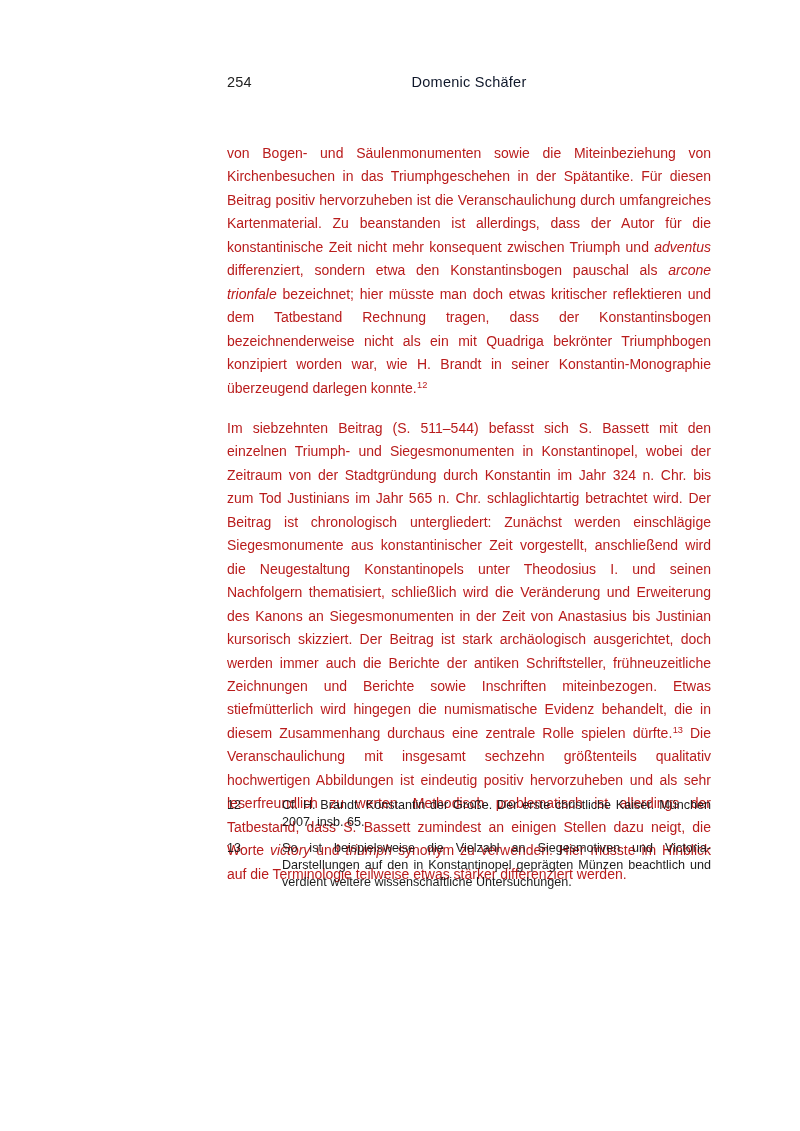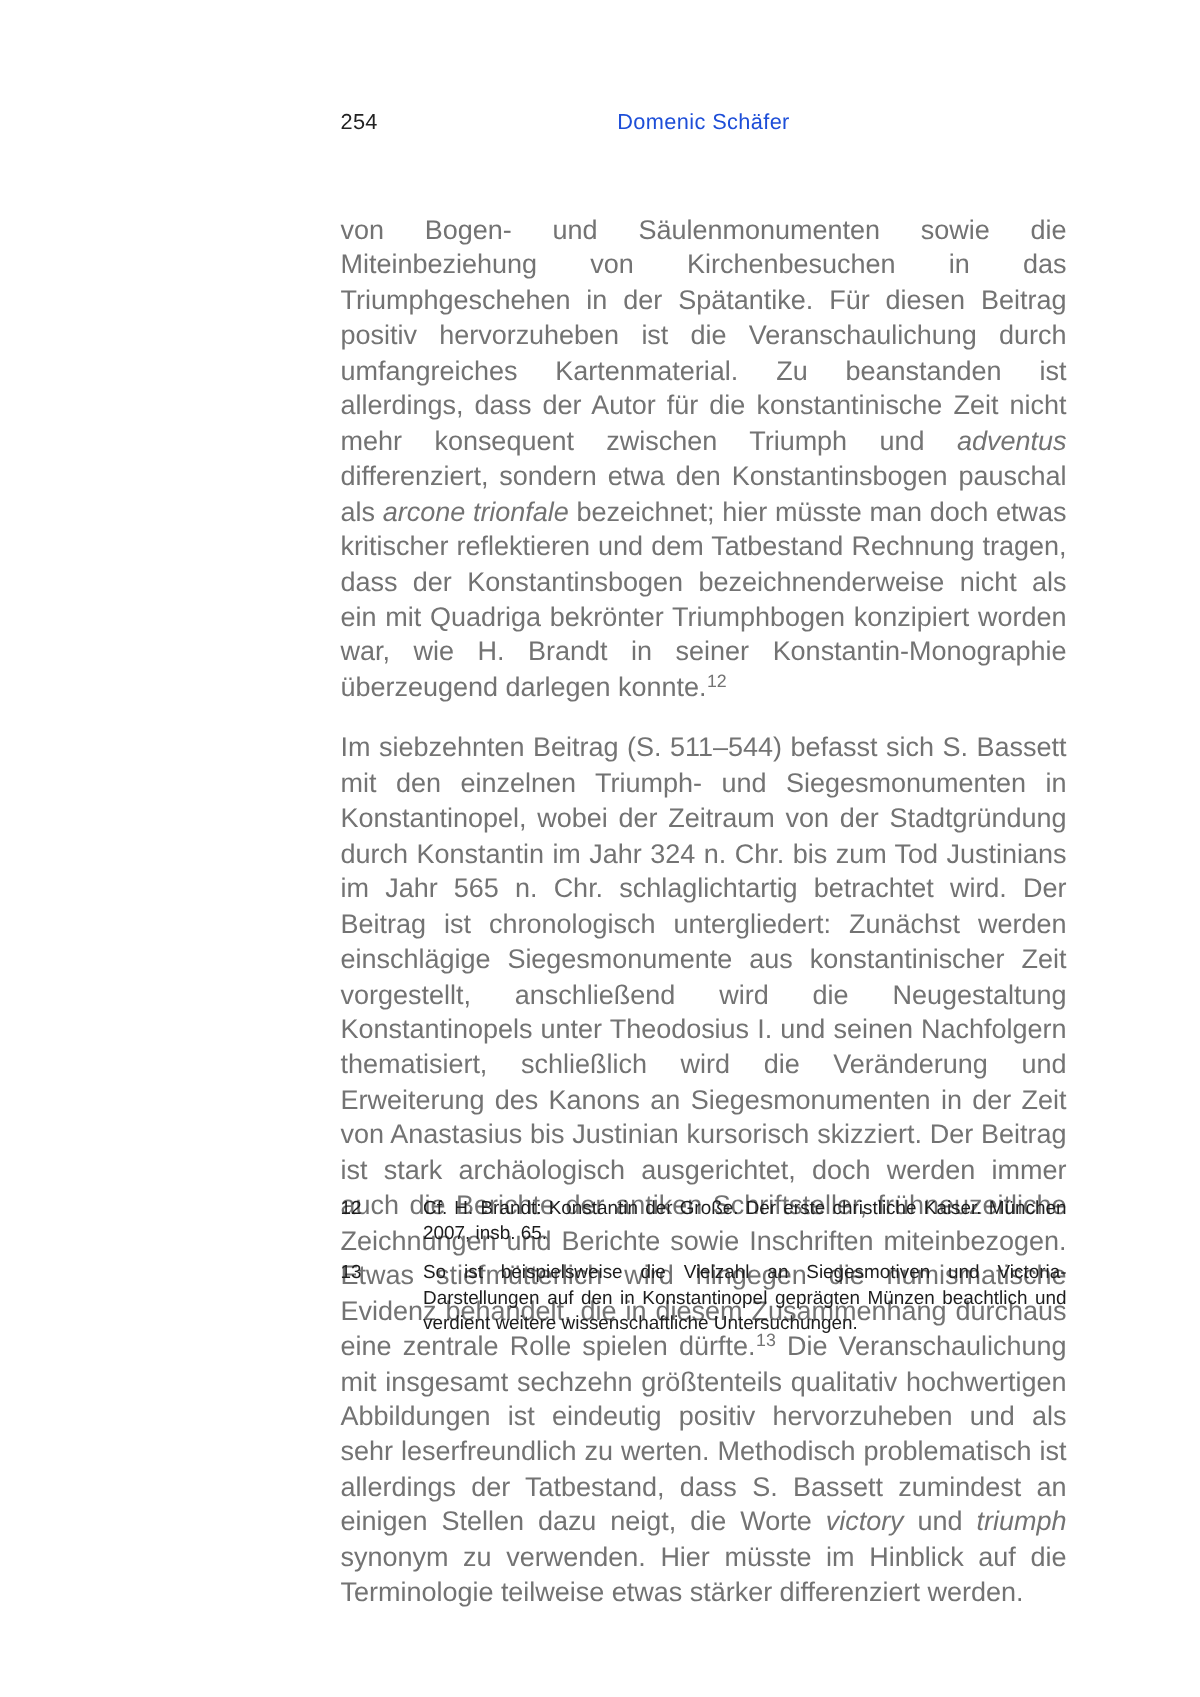--- a/index.html
+++ b/index.html
@@ -41,40 +41,40 @@
   }
 
   .head-title {
     position: absolute;
     left: 0;
     top: 0;
     width: 484px;
     text-align: center;
     font-size: 14.5px;
     line-height: 20px;
-    color: #1d4ed8;
+    color: #0f172a;
     letter-spacing: 0.25px;
   }
 
   
   .textblock {
     position: absolute;
     top: 142px;
     left: 159px;
     width: 484px;
   }
 
   p.para {
     margin: 0;
-    font-size: 18px;
+    font-size: 14px;
     line-height: 23.45px;
     text-align: justify;
     text-justify: inter-word;
     hyphens: manual;
-    color: #737373;
+    color: #b91c1c;
     letter-spacing: -0.01px;
   }
 
   p.para + p.para {
     margin-top: 17px;
   }
 
   p.para i,
   .fn-text i {
     font-style: italic;

